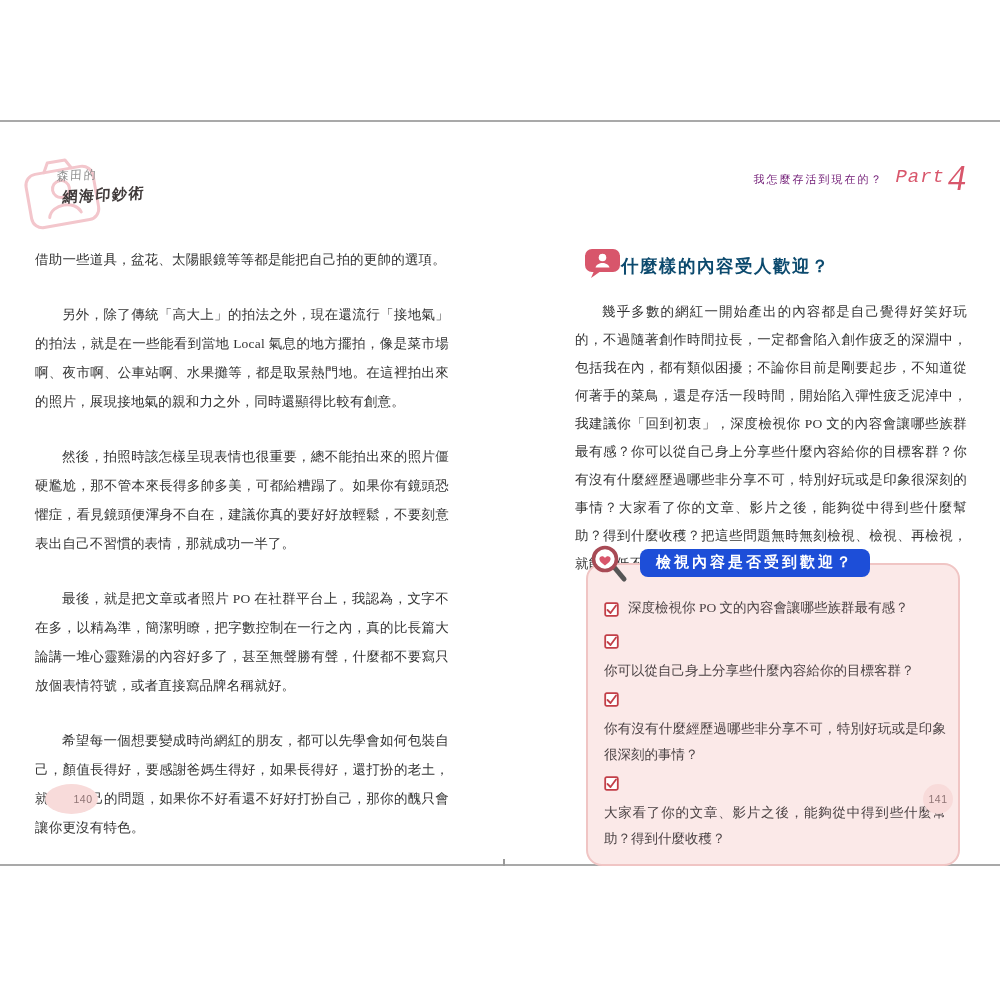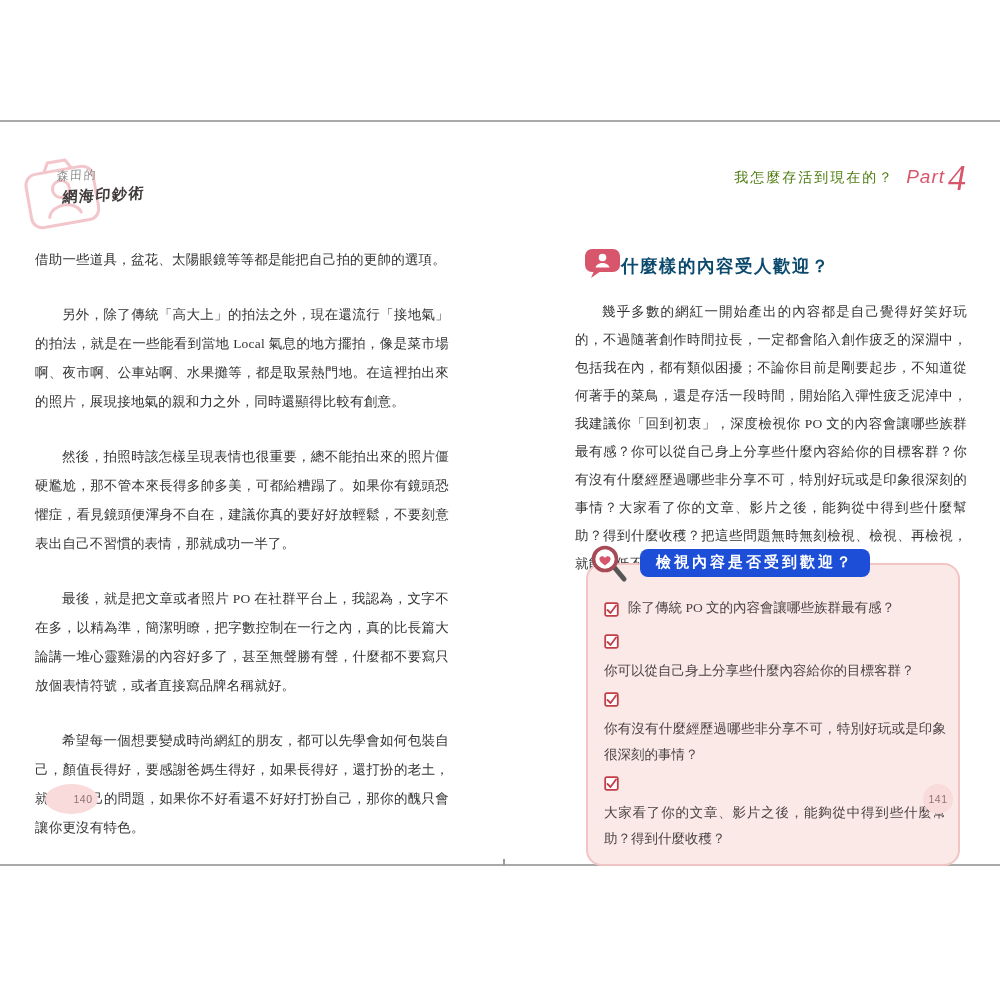--- a/index.html
+++ b/index.html
@@ -21,23 +21,23 @@
   .brand-icon { position:absolute; left:10px; top:30px; }
   .brand-text {
     position:absolute; left:56px; top:44px;
     transform:rotate(-3deg) skewX(-6deg);
   }
   .series-label { font-size:12px; color:#8d8d8d; letter-spacing:1.5px; }
   .series-title { font-size:15px; font-weight:bold; color:#403a3a; letter-spacing:1.5px; margin-top:3px; margin-left:7px; }
 
   
   .chapter-row { position:absolute; top:40px; right:34px; display:flex; align-items:flex-end; }
-  .chapter-title { font-size:14px; color:#4d7c0f; letter-spacing:2px; padding-bottom:7px; }
+  .chapter-title { font-size:11px; color:#701a75; letter-spacing:2px; padding-bottom:7px; }
   .part-label {
-    font-family:Liberation Sans, sans-serif; font-style:italic;
+    font-family:Liberation Mono, monospace; font-style:italic;
     color:#d8566b; font-size:19px; padding-bottom:6px; margin-left:12px; letter-spacing:1px;
   }
   .part-number {
     font-family:"Liberation Serif","DejaVu Serif",serif; font-style:italic;
     color:#d8566b; font-size:36px; line-height:0.9; margin-left:3px;
   }
 
   
   .body-left {
     position:absolute; left:35px; top:123px; width:414px;
@@ -163,21 +163,21 @@
         </div>
 
         <div class="panel-box">
           <div class="check-item">
             <span class="checkbox">
               <svg width="15" height="15" viewBox="0 0 15 15">
                   <rect x="1.2" y="1.2" width="12.6" height="12.6" rx="1.5" fill="#ffffff" stroke="#c23f48" stroke-width="1.8"></rect>
                   <path d="M3.5 8 L6.5 11 L12 3.5" fill="none" stroke="#c23f48" stroke-width="1.8" stroke-linecap="round" stroke-linejoin="round"></path>
                 </svg>
             </span>
-            <span>除了傳統 PO 文的內容會讓哪些族群最有感？</span>
+            <span>深度檢視你 PO 文的內容會讓哪些族群最有感？</span>
           </div>
           <div class="check-item">
             <span class="checkbox">
               <svg width="15" height="15" viewBox="0 0 15 15">
                   <rect x="1.2" y="1.2" width="12.6" height="12.6" rx="1.5" fill="#ffffff" stroke="#c23f48" stroke-width="1.8"></rect>
                   <path d="M3.5 8 L6.5 11 L12 3.5" fill="none" stroke="#c23f48" stroke-width="1.8" stroke-linecap="round" stroke-linejoin="round"></path>
                 </svg>
             </span>
             <span>你可以從自己身上分享些什麼內容給你的目標客群？</span>
           </div>

